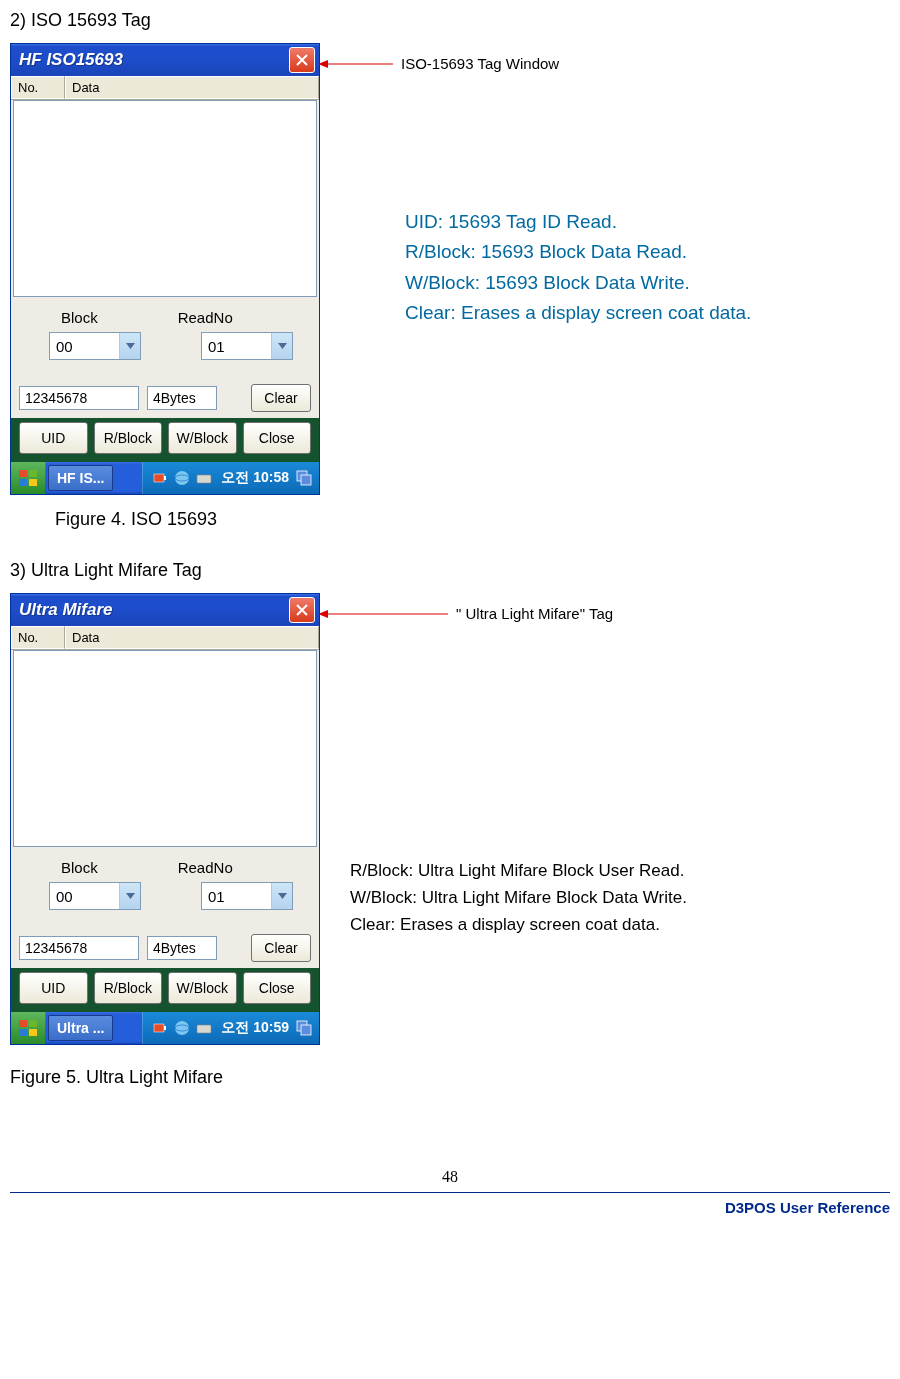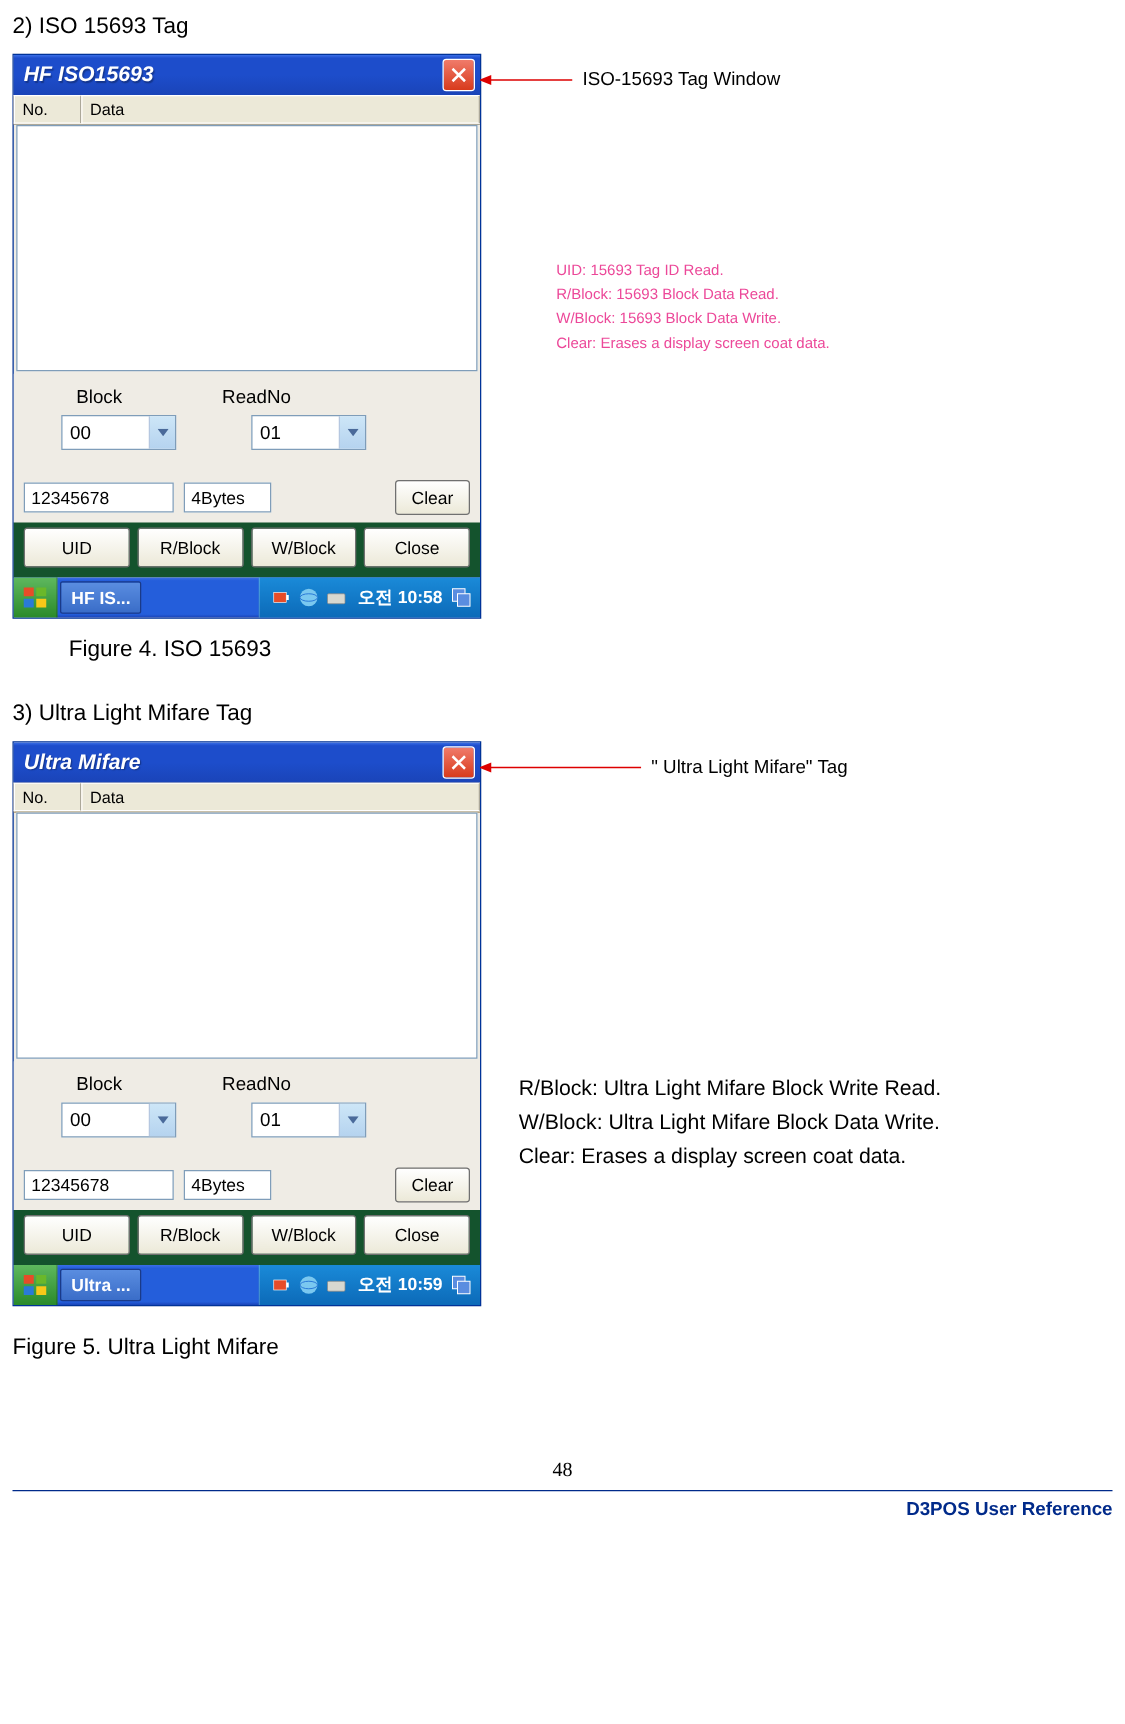--- a/index.html
+++ b/index.html
@@ -13,21 +13,21 @@
     font-size: 18px;
     color: #000;
     margin: 0 0 12px 0;
   }
   .figure-row {
     display: flex;
     align-items: flex-start;
     gap: 0;
   }
   .window {
-    width: 375px;
+    width: 310px;
     border: 1px solid #003399;
     background: #efece5;
     box-sizing: border-box;
   }
   .titlebar {
     height: 32px;
     background: linear-gradient(to bottom, #3a6ee7 0%, #1d4dcb 8%, #1d4dcb 50%, #1a44b8 100%);
     display: flex;
     align-items: center;
     justify-content: space-between;
@@ -225,23 +225,23 @@
     margin-left: -2px;
   }
   .arrow-svg { flex-shrink: 0; }
   .callout-label {
     font-size: 15px;
     color: #000;
     margin-left: 8px;
   }
   .desc-block {
     margin-top: 135px;
-    margin-left: 60px;
-    font-size: 12px;
-    color: #ec4899;
+    margin-left: 85px;
+    font-size: 19px;
+    color: #0369a1;
     line-height: 1.6;
   }
   .desc-block2 {
     margin-top: 235px;
     margin-left: 30px;
     font-size: 17px;
     color: #000;
     line-height: 1.6;
   }
   .figure-caption {
@@ -484,21 +484,21 @@
 
   <div style="flex:1;">
     <div class="arrow-line">
       <svg class="arrow-svg" width="130" height="12" viewBox="0 0 130 12">
         <line x1="130" y1="6" x2="6" y2="6" stroke="#d00" stroke-width="1.2"></line>
         <path d="M0 6 L10 2 L10 10 Z" fill="#d00"></path>
       </svg>
       <span class="callout-label">" Ultra Light Mifare"  Tag</span>
     </div>
     <div class="desc-block2">
-      <div>R/Block: Ultra Light Mifare Block Write Read.</div>
+      <div>R/Block: Ultra Light Mifare Block User Read.</div>
       <div>W/Block: Ultra Light Mifare Block Data Write.</div>
       <div>Clear: Erases a display screen coat data.</div>
     </div>
   </div>
 </div>
 
 <div class="figure-caption2">Figure 5. Ultra Light Mifare</div>
 
 <div class="page-footer">48</div>
 <div class="page-footer-line"></div>

